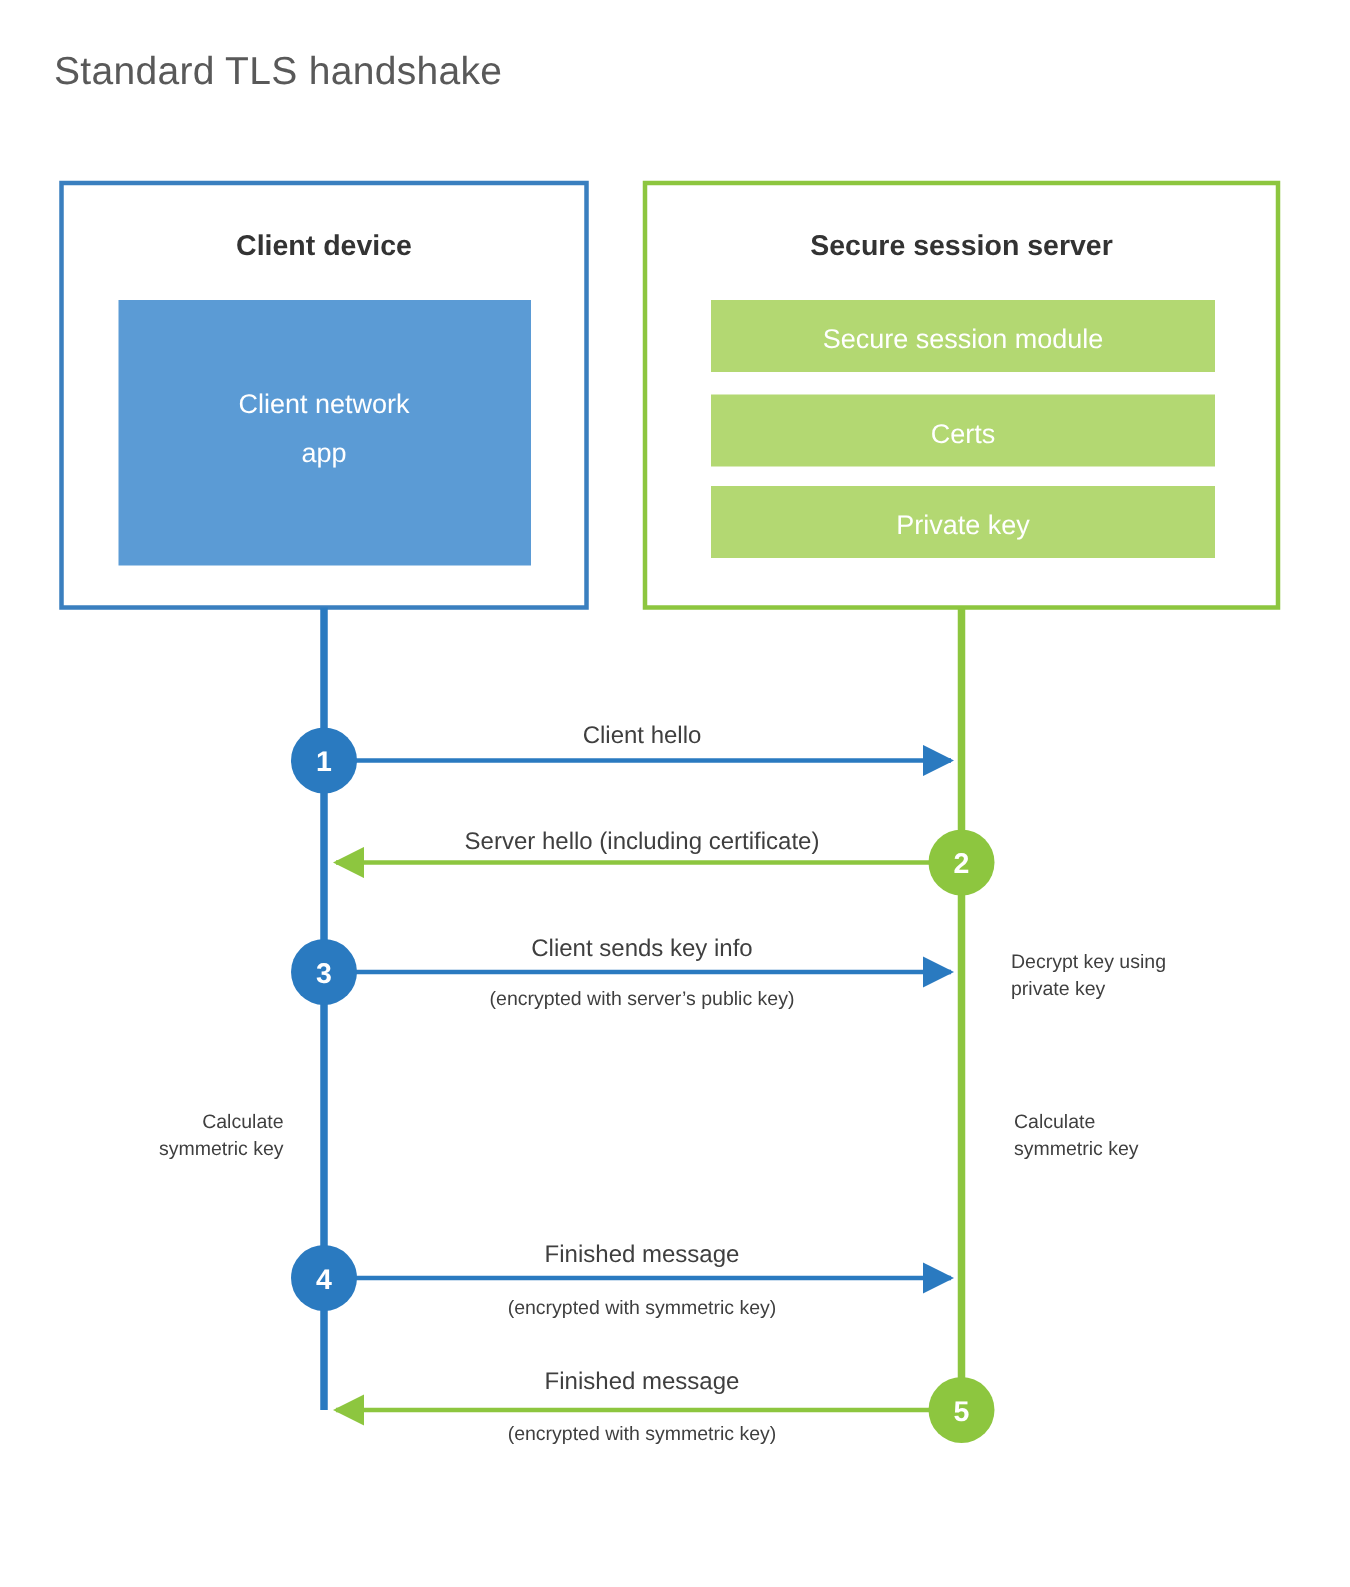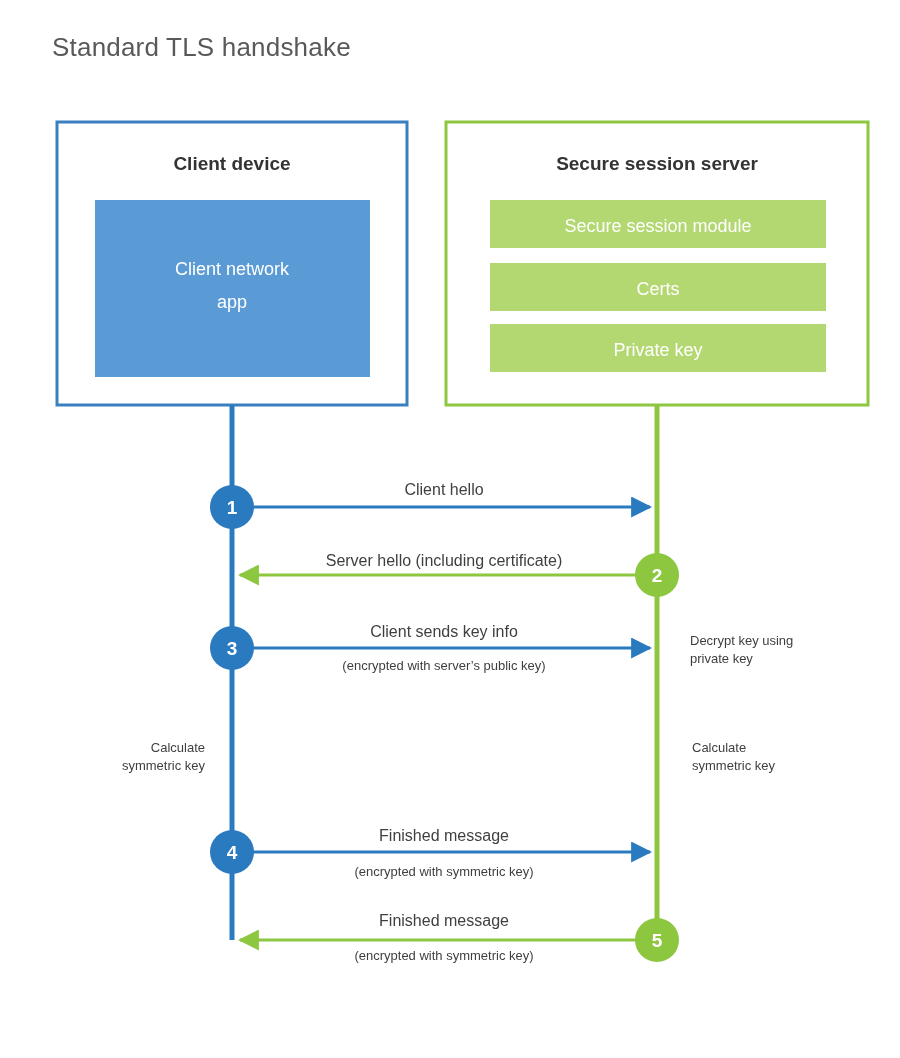--- a/index.html
+++ b/index.html
@@ -9,21 +9,21 @@
   }
   body {
     width: 900px;
     height: 1058px;
     font-family: "Liberation Sans", sans-serif;
     position: relative;
     overflow: hidden;
   }
   #diagram-root {
     position: absolute;
-    top: 0; left: 16px;
+    top: 0; left: 0;
     width: 876px;
     height: 1058px;
   }
   .page-title {
     font-size: 26px;
     font-weight: 300;
     fill: #595959;
     letter-spacing: 0.2px;
   }
   .panel-title {

